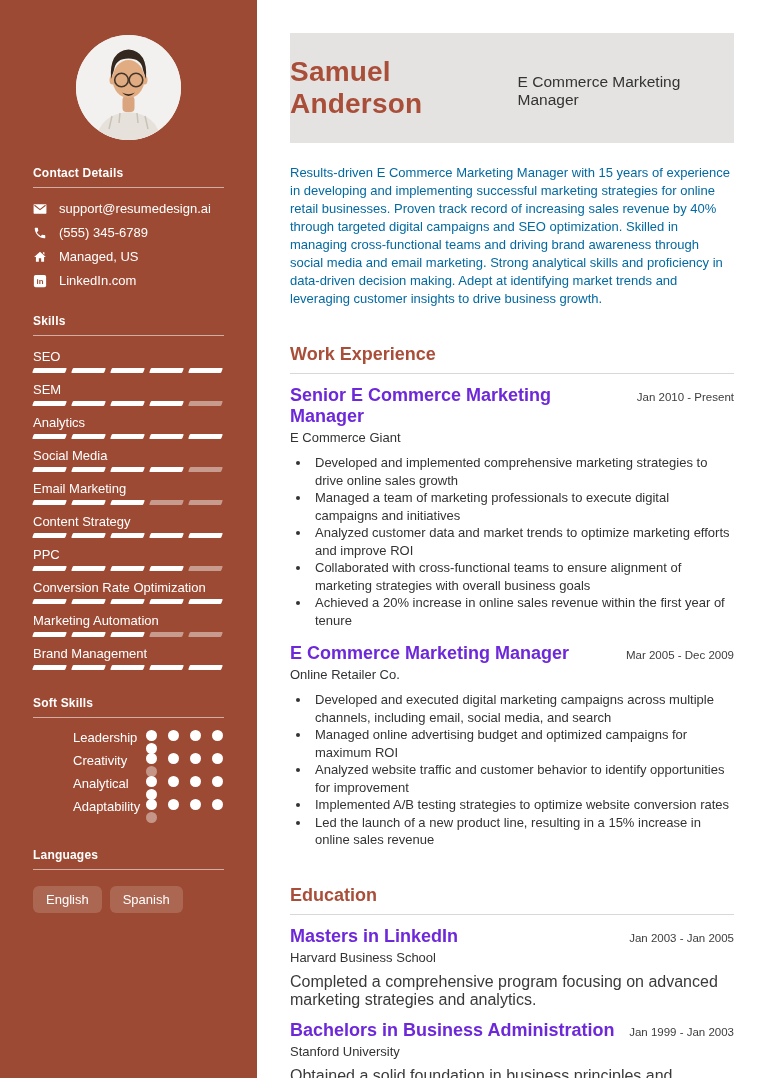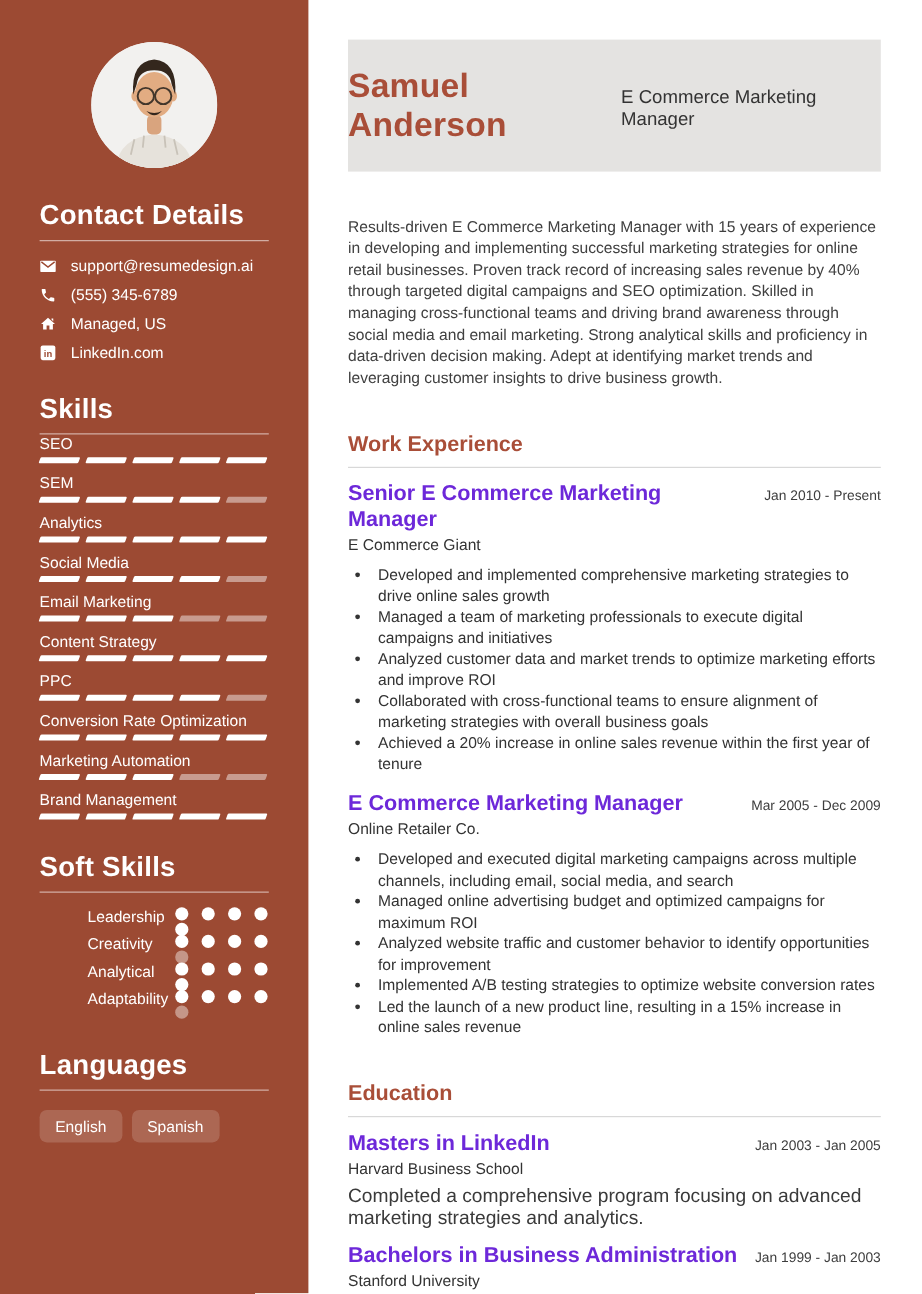--- a/index.html
+++ b/index.html
@@ -18,31 +18,31 @@
     color:#fff;
     padding:35px 33px 20px 33px;
   }
   .photo{
     width:105px;height:105px;margin:0 auto;
     border-radius:50%;overflow:hidden;background:#F2F1EF;
   }
   .photo svg{display:block;width:105px;height:105px;}
   .side-section{margin-top:26px;}
   .side-title{
-    margin:0;font-size:23px;font-weight:700;color:#fff;letter-spacing:.2px;
+    margin:0;font-size:12px;font-weight:700;color:#fff;letter-spacing:.2px;
   }
   .side-divider{border-bottom:1px solid rgba(255,255,255,.55);margin-top:7px;}
   
   .contact-list{list-style:none;margin:13px 0 0;padding:0;}
   .contact-item{display:flex;align-items:center;margin-bottom:9px;}
   .cicon{width:15px;height:14px;flex:none;margin-right:11px;display:inline-flex;align-items:center;}
   .cicon svg{width:14px;height:14px;display:block;}
   .ctext{font-size:13px;color:#fff;}
   
-  .skills-list{}
+  .skills-list{margin-top:13px;}
   .skill{margin-bottom:9px;}
   .skill-name{font-size:13px;line-height:15px;margin-bottom:4px;color:#fff;}
   .skill-bar{display:flex;gap:6px;}
   .seg{
     width:33px;height:5px;border-radius:1px;
     transform:skewX(-20deg);
   }
   .seg.on{background:#fff;}
   .seg.off{background:rgba(255,255,255,.45);}
   
@@ -62,21 +62,21 @@
     font-size:13px;color:#fff;
   }
   
   .main{flex:1;box-sizing:border-box;padding:33px 34px 0 33px;}
   .name-box{
     height:110px;background:var(--headerbg);
     display:flex;flex-direction:row;align-items:center;justify-content:center;
   }
   .person-name{margin:0;font-size:28px;font-weight:700;color:var(--accent);letter-spacing:.2px;}
   .person-title{margin-top:6px;font-size:15.5px;color:#333;}
-  .summary{margin:37px 0 0;font-size:13px;line-height:18px;color:#404040;}
+  .summary{margin:21px 0 0;font-size:13px;line-height:18px;color:#0369a1;}
   .main-section{margin-top:36px;}
   .main-title{margin:0 0 8px;font-size:18px;font-weight:700;color:var(--accent);}
   .main-divider{border-top:1px solid #d8d8d8;}
   .job{margin-top:11px;}
   .entry-head{display:flex;justify-content:space-between;align-items:baseline;}
   .entry-role{font-size:18px;font-weight:700;color:#6d28d9;}
   .entry-dates{font-size:11.5px;color:#3d3d3d;flex:none;margin-left:14px;}
   .entry-org{font-size:13px;color:#333;margin-top:3px;}
   .job ul{margin:9px 0 14px;padding-left:21px;}
   .job li{font-size:13px;line-height:17.5px;color:#333;padding-left:4px;}

